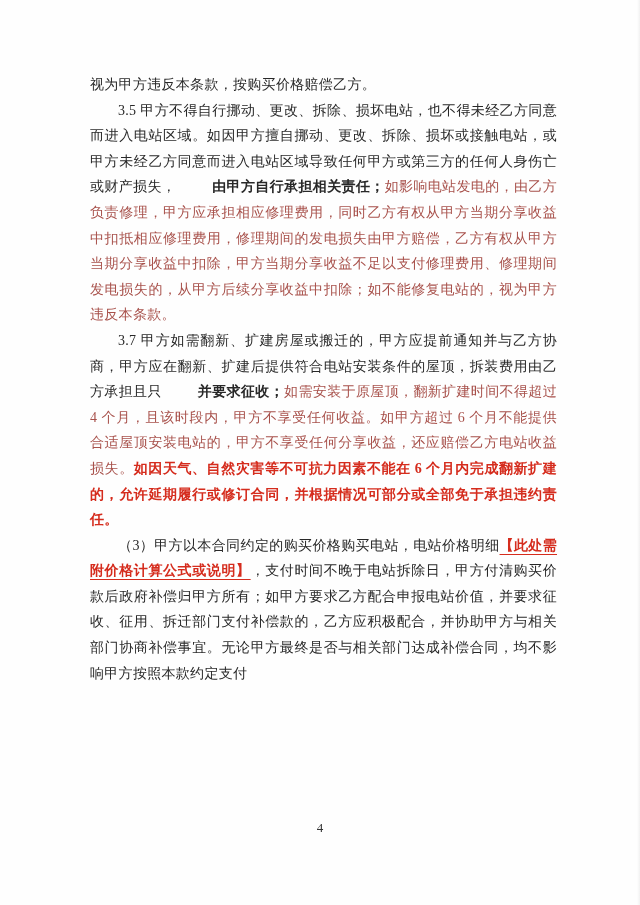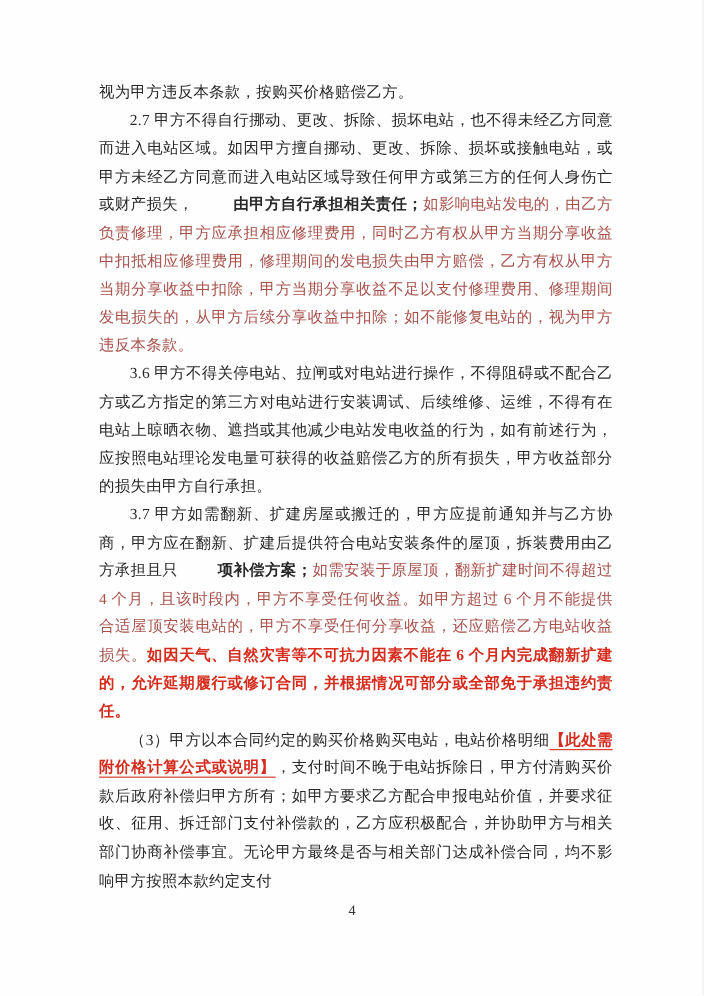--- a/index.html
+++ b/index.html
@@ -64,19 +64,18 @@
     color: #333333;
     letter-spacing: 0;
   }
 </style>
 </head>
 <body>
 
 <div class="page">
   <div class="content">
       <p class="para"><span class="run-normal">视为甲方违反本条款，按购买价格赔偿乙方。</span></p>
-      <p class="para indent"><span class="run-normal">2.7 甲方不得自行挪动、更改、拆除、损坏电站，也不得未经乙方同意而进入电站区域。如因甲方擅自挪动、更改、拆除、损坏或接触电站，或甲方未经乙方同意而进入电站区域导致任何甲方或第三方的任何人身伤亡或财产损失，</span><span class="run-bold">由甲方自行承担相关责任；</span><span class="run-red">如影响电站发电的，由乙方负责修理，甲方应承担相应修理费用，同时乙方有权从甲方当期分享收益中扣抵相应修理费用，修理期间的发电损失由甲方赔偿，乙方有权从甲方当期分享收益中扣除，甲方当期分享收益不足以支付修理费用、修理期间发电损失的，从甲方后续分享收益中扣除；如不能修复电站的，视为甲方违反本条款。</span></p>
-      <p class="para indent"><span class="run-normal">3.6 甲方不得关停电站、拉闸或对电站进行操作，不得阻碍或不配合乙方或乙方指定的第三方对电站进行安装调试、后续维修、运维，不得有在电站上晾晒衣物、遮挡或其他减少电站发电收益的行为，如有前述行为，应按照电站理论发电量可获得的收益赔偿乙方的所有损失，甲方收益部分的损失由甲方自行承担。</span></p>
-      <p class="para indent"><span class="run-normal">3.7 甲方如需翻新、扩建房屋或搬迁的，甲方应提前通知并与乙方协商，甲方应在翻新、扩建后提供符合电站安装条件的屋顶，拆装费用由乙方承担且只</span><span class="run-bold">项补偿方案；</span><span class="run-red">如需安装于原屋顶，翻新扩建时间不得超过 4 个月，且该时段内，甲方不享受任何收益。如甲方超过 6 个月不能提供合适屋顶安装电站的，甲方不享受任何分享收益，还应赔偿乙方电站收益损失。</span><span class="run-red-bold">如因天气、自然灾害等不可抗力因素不能在 6 个月内完成翻新扩建的，允许延期履行或修订合同，并根据情况可部分或全部免于承担违约责任。</span></p>
+      <p class="para indent"><span class="run-normal">3.5 甲方不得自行挪动、更改、拆除、损坏电站，也不得未经乙方同意而进入电站区域。如因甲方擅自挪动、更改、拆除、损坏或接触电站，或甲方未经乙方同意而进入电站区域导致任何甲方或第三方的任何人身伤亡或财产损失，</span><span class="run-bold">由甲方自行承担相关责任；</span><span class="run-red">如影响电站发电的，由乙方负责修理，甲方应承担相应修理费用，同时乙方有权从甲方当期分享收益中扣抵相应修理费用，修理期间的发电损失由甲方赔偿，乙方有权从甲方当期分享收益中扣除，甲方当期分享收益不足以支付修理费用、修理期间发电损失的，从甲方后续分享收益中扣除；如不能修复电站的，视为甲方违反本条款。</span></p>
+      <p class="para indent"><span class="run-normal">3.7 甲方如需翻新、扩建房屋或搬迁的，甲方应提前通知并与乙方协商，甲方应在翻新、扩建后提供符合电站安装条件的屋顶，拆装费用由乙方承担且只</span><span class="run-bold">并要求征收；</span><span class="run-red">如需安装于原屋顶，翻新扩建时间不得超过 4 个月，且该时段内，甲方不享受任何收益。如甲方超过 6 个月不能提供合适屋顶安装电站的，甲方不享受任何分享收益，还应赔偿乙方电站收益损失。</span><span class="run-red-bold">如因天气、自然灾害等不可抗力因素不能在 6 个月内完成翻新扩建的，允许延期履行或修订合同，并根据情况可部分或全部免于承担违约责任。</span></p>
       <p class="para indent"><span class="run-normal">（3）甲方以本合同约定的购买价格购买电站，电站价格明细</span><span class="run-red-bold-underline">【此处需附价格计算公式或说明】</span><span class="run-normal">，支付时间不晚于电站拆除日，甲方付清购买价款后政府补偿归甲方所有；如甲方要求乙方配合申报电站价值，并要求征收、征用、拆迁部门支付补偿款的，乙方应积极配合，并协助甲方与相关部门协商补偿事宜。无论甲方最终是否与相关部门达成补偿合同，均不影响甲方按照本款约定支付</span></p>
     </div>
   <div class="footer">4</div>
 </div>
 
 </body></html>

